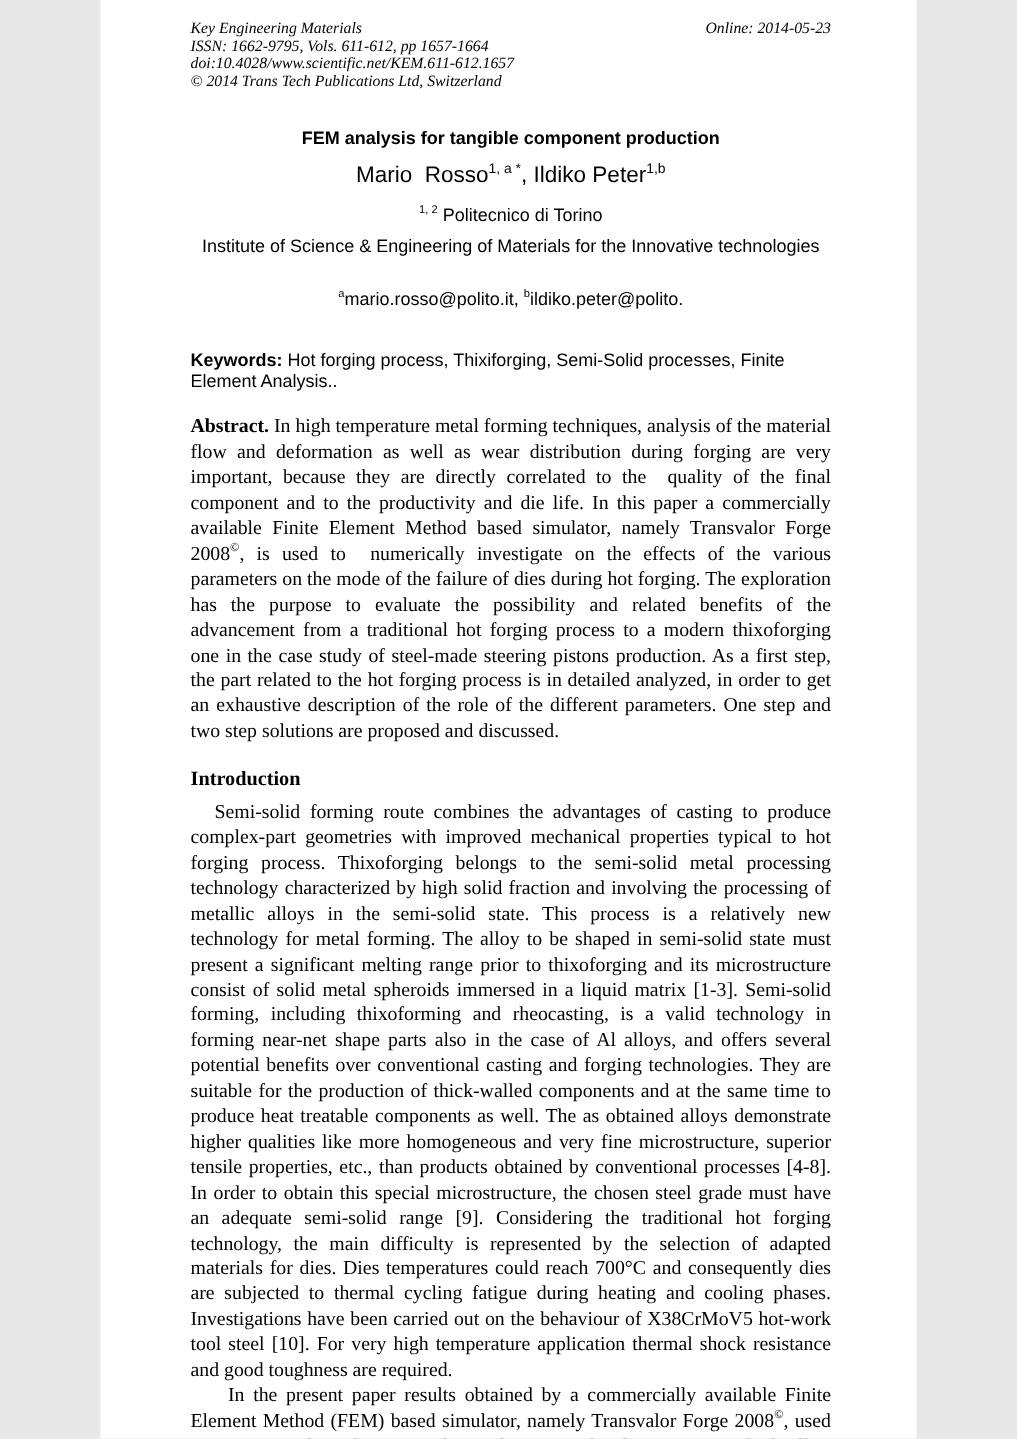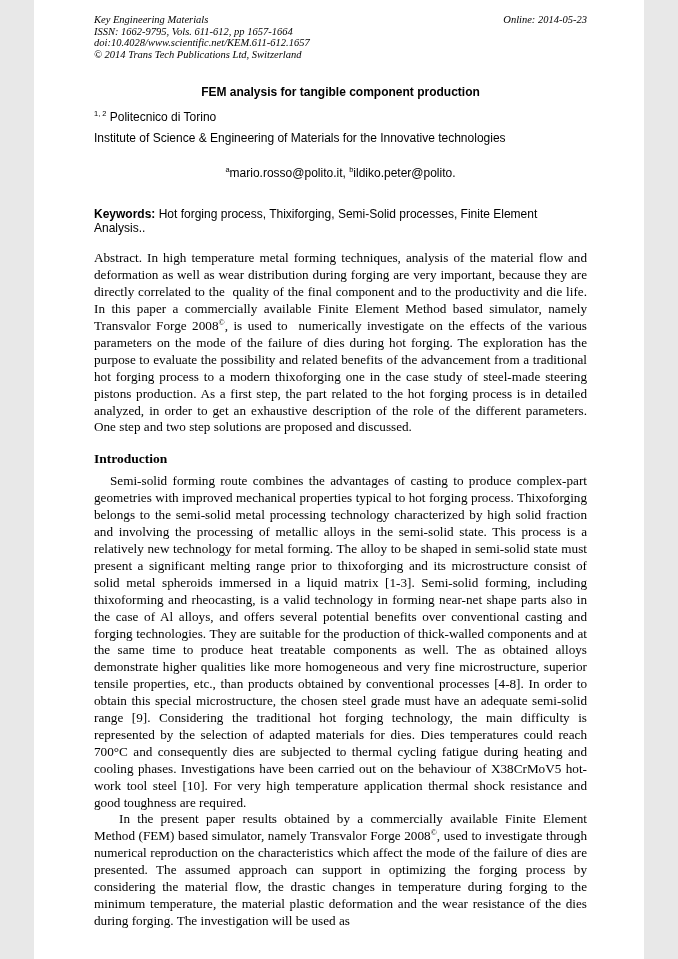--- a/index.html
+++ b/index.html
@@ -1,48 +1,48 @@
 <!DOCTYPE html>
 <html><head>
 <meta charset="utf-8">
 <style>
   html,body{margin:0;padding:0;background:#e8e8e8;}
   .page{
-    width:610px;height:959px;margin:0 auto;background:#ffffff;color:#000000;
+    width:544px;height:959px;margin:0 auto;background:#ffffff;color:#000000;
     box-sizing:border-box;padding:14px 57px 0 60px;overflow:hidden;position:relative;
   }
   
   .jheader{display:flex;justify-content:space-between;align-items:flex-start;
     font-family:"Liberation Serif","DejaVu Serif",serif;font-style:italic;
     font-size:10.5px;line-height:11.6px;}
   .jheader-left div{white-space:nowrap;}
   .jheader-right{white-space:nowrap;margin-left:36px;}
   
   .ptitle{font-family:"Liberation Sans","DejaVu Sans",sans-serif;font-weight:bold;
     font-size:12px;text-align:center;margin:25px 0 0 0;}
   .authors{font-family:"Liberation Sans","DejaVu Sans",sans-serif;font-size:15px;
     text-align:center;margin-top:9px;white-space:pre-wrap;}
   sup.s{font-size:62%;vertical-align:super;line-height:0;}
   .affil{font-family:"Liberation Sans","DejaVu Sans",sans-serif;font-size:12px;
-    text-align:left;}
+    text-align:center;}
   .affil-1{margin-top:11px;}
   .affil-2{margin-top:7px;}
   .affil-3{margin-top:7px;}
   .affil-block{margin-top:8px;line-height:15px;}
   .emails{font-family:"Liberation Sans","DejaVu Sans",sans-serif;font-size:12px;
     text-align:center;margin-top:21px;}
   
   .keywords{font-family:"Liberation Sans","DejaVu Sans",sans-serif;font-size:12px;
     margin-top:27px;}
   .keywords .kw-label{font-weight:bold;}
   
   .body-text{font-family:"Liberation Serif","DejaVu Serif",serif;font-size:13.2px;
     line-height:16.9px;text-align:justify;white-space:pre-wrap;margin:0;}
   .abstract{margin-top:15px;}
-  .bold-lead{font-weight:normal;}
+  .bold-lead{font-weight:bold;}
   .section-heading{font-family:"Liberation Serif","DejaVu Serif",serif;font-size:13.5px;
     font-weight:bold;margin:15px 0 0 0;}
   .intro-p1{margin-top:6px;text-indent:16px;}
   .intro-p2{text-indent:25px;}
 </style>
 </head>
 <body>
 
 <div class="page">
 
@@ -51,20 +51,21 @@
       <div>Key Engineering Materials</div>
       <div>ISSN: 1662-9795, Vols. 611-612, pp 1657-1664</div>
       <div>doi:10.4028/www.scientific.net/KEM.611-612.1657</div>
       <div>© 2014 Trans Tech Publications Ltd, Switzerland</div>
     </div>
     <div class="jheader-right">Online: 2014-05-23</div>
   </div>
 
   <h1 class="ptitle">FEM analysis for tangible component production</h1>
 
+  <div class="authors"><span>Mario  Rosso</span><sup class="s">1, a *</sup><span>, </span><span>Ildiko Peter</span><sup class="s">1,b</sup></div>
 
   <div class="affil affil-1"><sup class="s">1, 2</sup><span> Politecnico di Torino</span></div>
   <div class="affil affil-3">Institute of Science &amp; Engineering of Materials for the Innovative technologies</div>
 
 
   <div class="emails"><sup class="s">a</sup><span>mario.rosso@polito.it, </span><sup class="s">b</sup><span>ildiko.peter@polito.</span></div>
 
   <div class="keywords"><span class="kw-label">Keywords: </span><span>Hot forging process, Thixiforging, Semi-Solid processes, Finite Element Analysis..</span></div>
 
   <p class="body-text abstract"><span class="bold-lead">Abstract. </span><span>In high temperature metal forming techniques, analysis of the material flow and deformation as well as wear distribution during forging are very important, because they are directly correlated to the  quality of the final component and to the productivity and die life. In this paper a commercially available Finite Element Method based simulator, namely Transvalor Forge 2008</span><sup class="s">©</sup><span>, is used to  numerically investigate on the effects of the various parameters on the mode of the failure of dies during hot forging. The exploration has the purpose to evaluate the possibility and related benefits of the advancement from a traditional hot forging process to a modern thixoforging one in the case study of steel-made steering pistons production. As a first step, the part related to the hot forging process is in detailed analyzed, in order to get an exhaustive description of the role of the different parameters. One step and two step solutions are proposed and discussed.</span></p>

